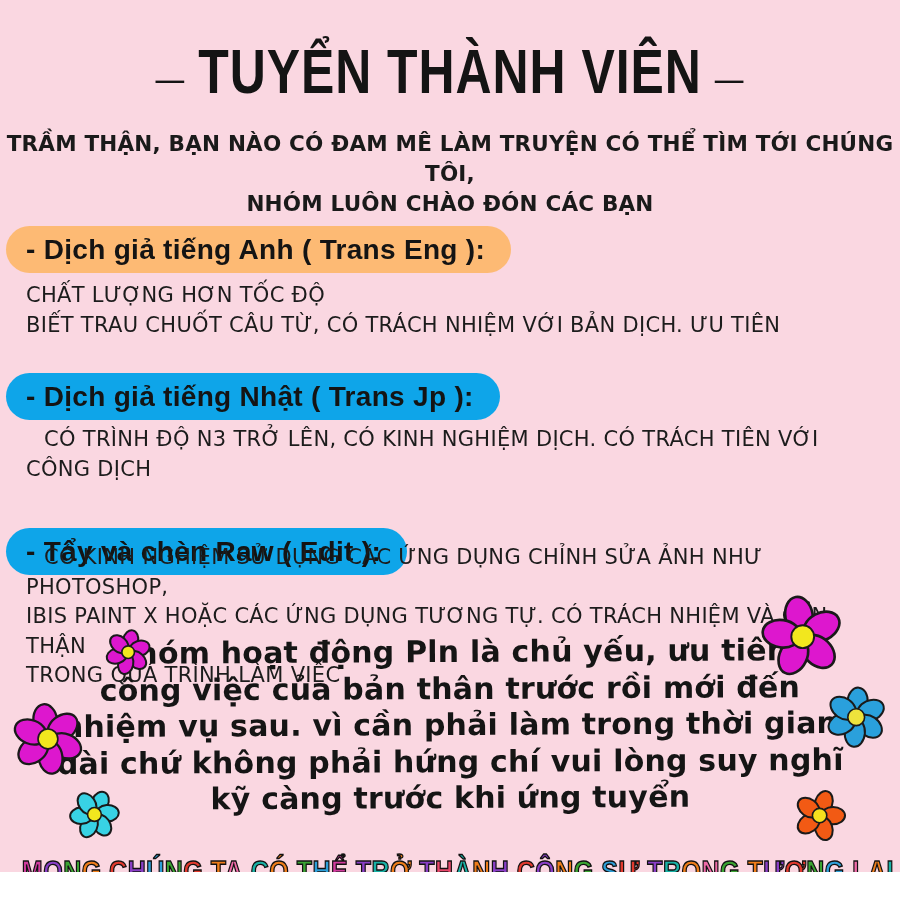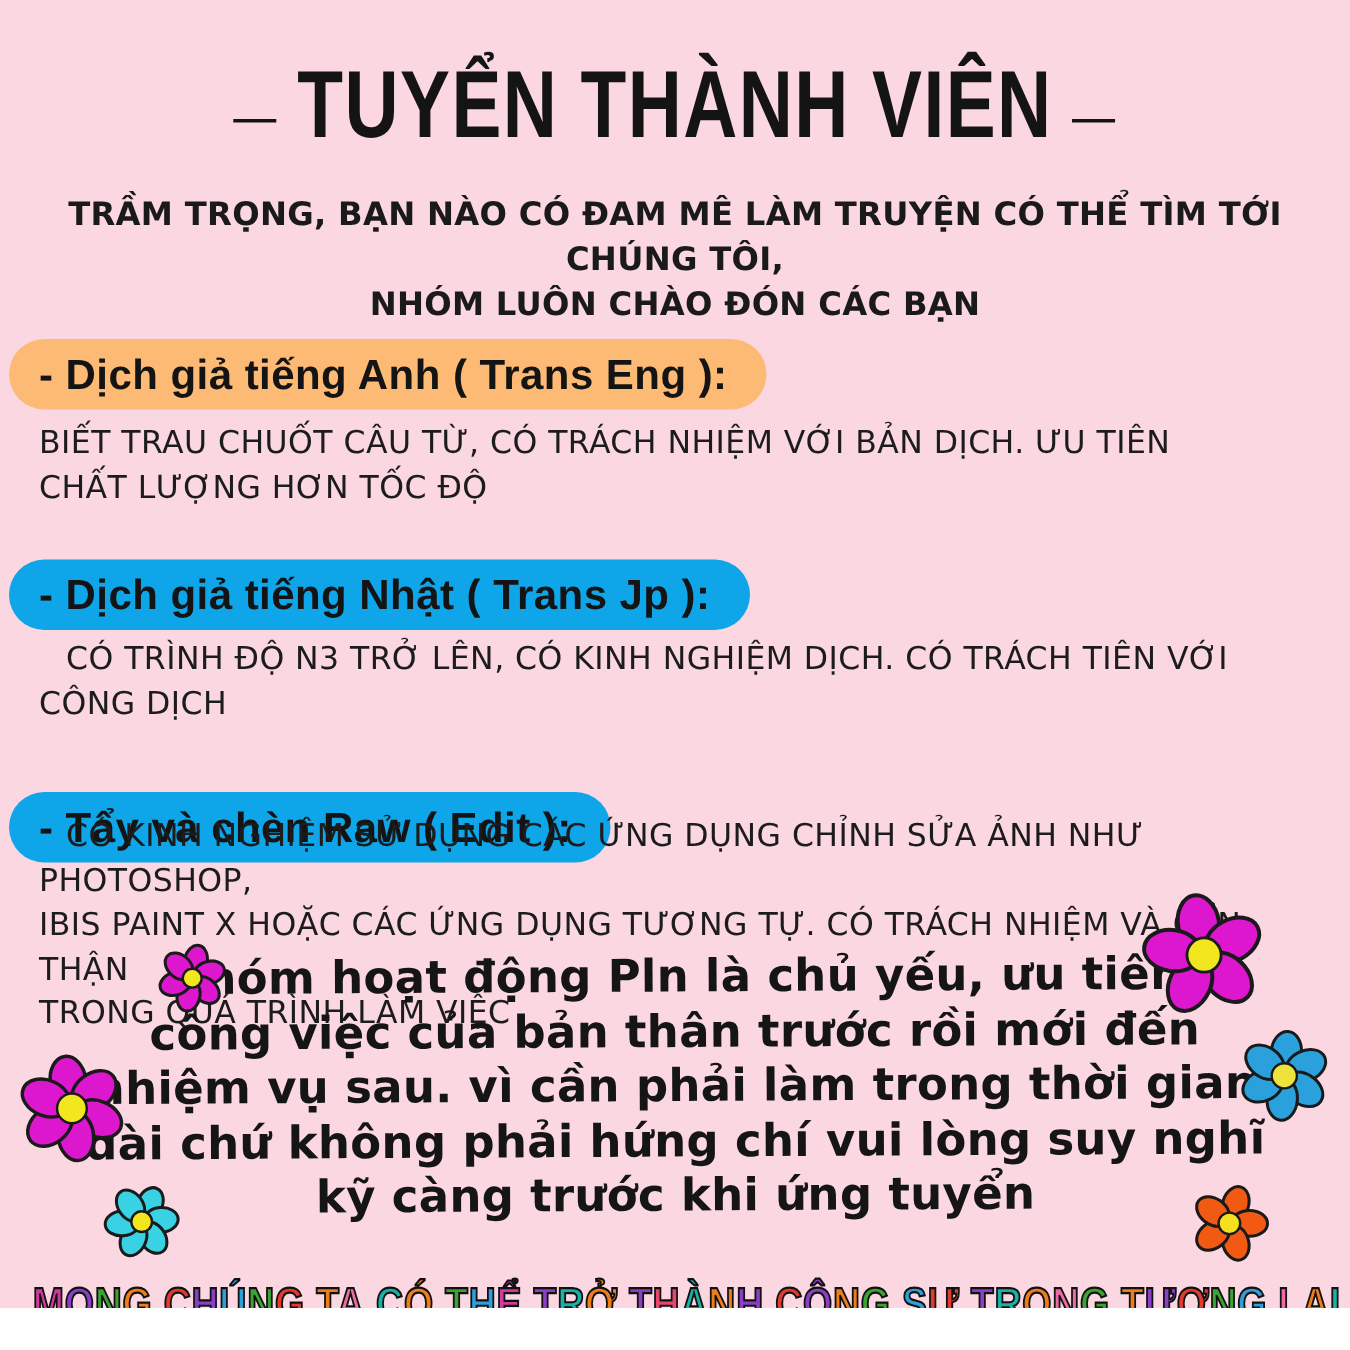--- a/index.html
+++ b/index.html
@@ -46,32 +46,32 @@
 </head>
 <body>
 
 <div id="canvas" style="background: rgb(250, 215, 225);">
 
   <div class="title">
     <span class="title-dash">_</span><span>TUYỂN THÀNH VIÊN</span><span class="title-dash">_</span>
   </div>
 
   <div class="intro">
-    <div>TRẦM TRỌNG, BẠN NÀO CÓ ĐAM MÊ LÀM TRUYỆN CÓ THỂ TÌM TỚI CHÚNG TÔI,</div>
+    <div>TRẦM THẬN, BẠN NÀO CÓ ĐAM MÊ LÀM TRUYỆN CÓ THỂ TÌM TỚI CHÚNG TÔI,</div>
     <div>NHÓM LUÔN CHÀO ĐÓN CÁC BẠN</div>
   </div>
 
   <div class="pill-row sec1">
     <div class="pill" style="background: #fdba74;">
       <span>- Dịch giả tiếng Anh ( Trans Eng ):</span>
     </div>
   </div>
   <div class="desc d1">
+    <div>CHẤT LƯỢNG HƠN TỐC ĐỘ</div>
     <div>BIẾT TRAU CHUỐT CÂU TỪ, CÓ TRÁCH NHIỆM VỚI BẢN DỊCH. ƯU TIÊN</div>
-    <div>CHẤT LƯỢNG HƠN TỐC ĐỘ</div>
   </div>
 
   <div class="pill-row sec2">
     <div class="pill" style="background: #0ea5e9;">
       <span>- Dịch giả tiếng Nhật ( Trans Jp ):</span>
     </div>
   </div>
   <div class="desc d2">
     <div class="line1">CÓ TRÌNH ĐỘ N3 TRỞ LÊN, CÓ KINH NGHIỆM DỊCH. CÓ TRÁCH TIÊN VỚI</div>
     <div>CÔNG DỊCH</div>

